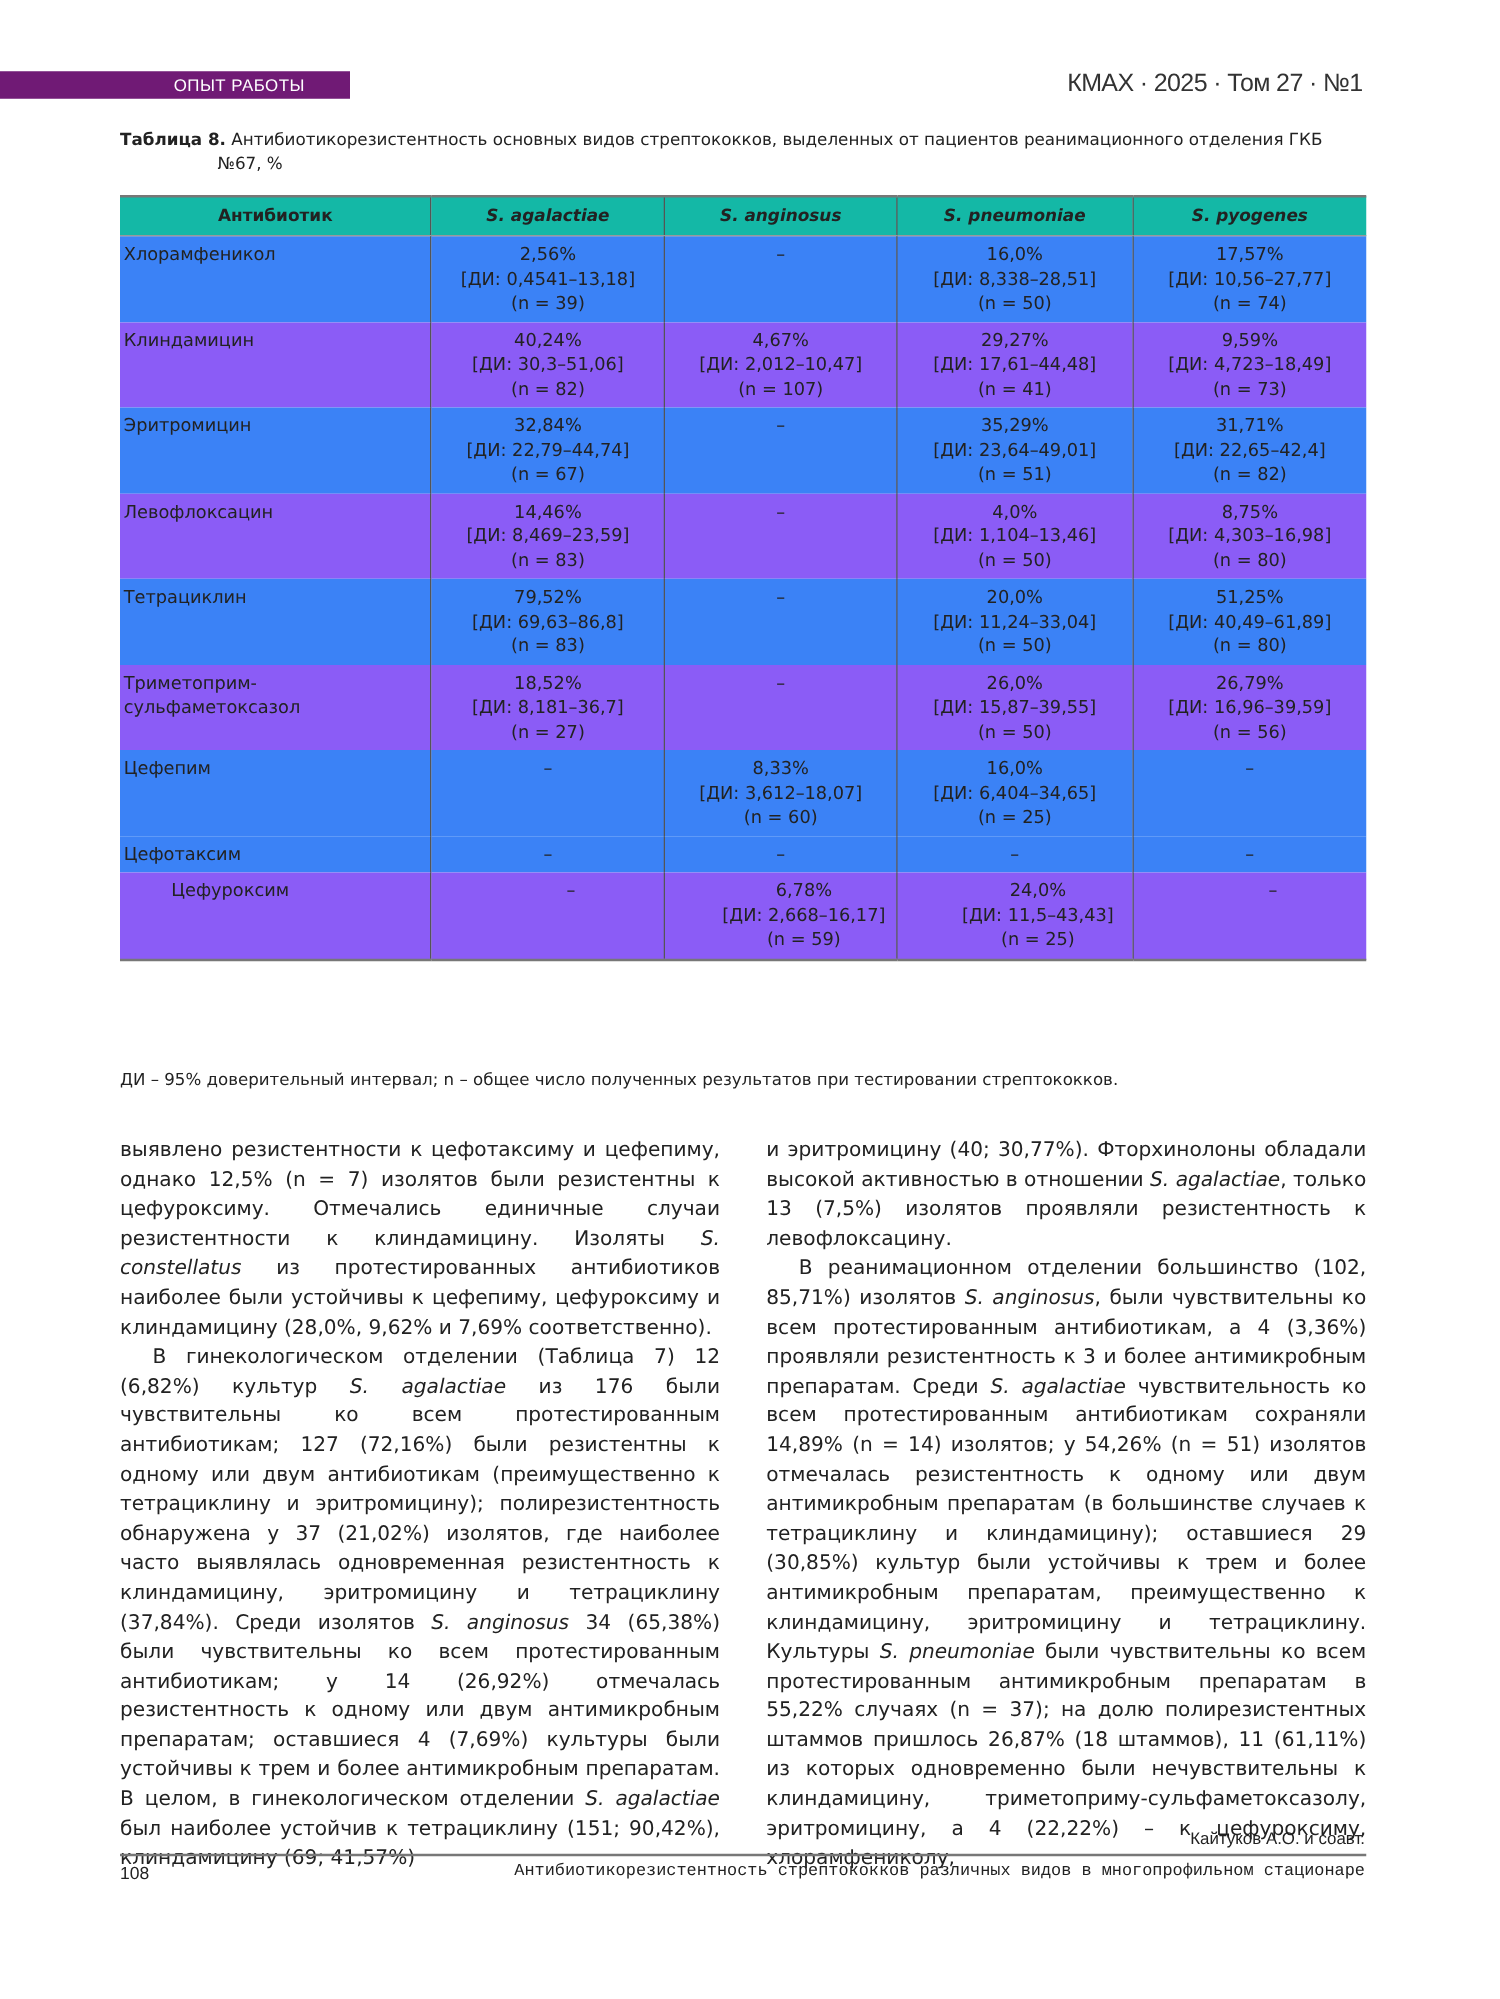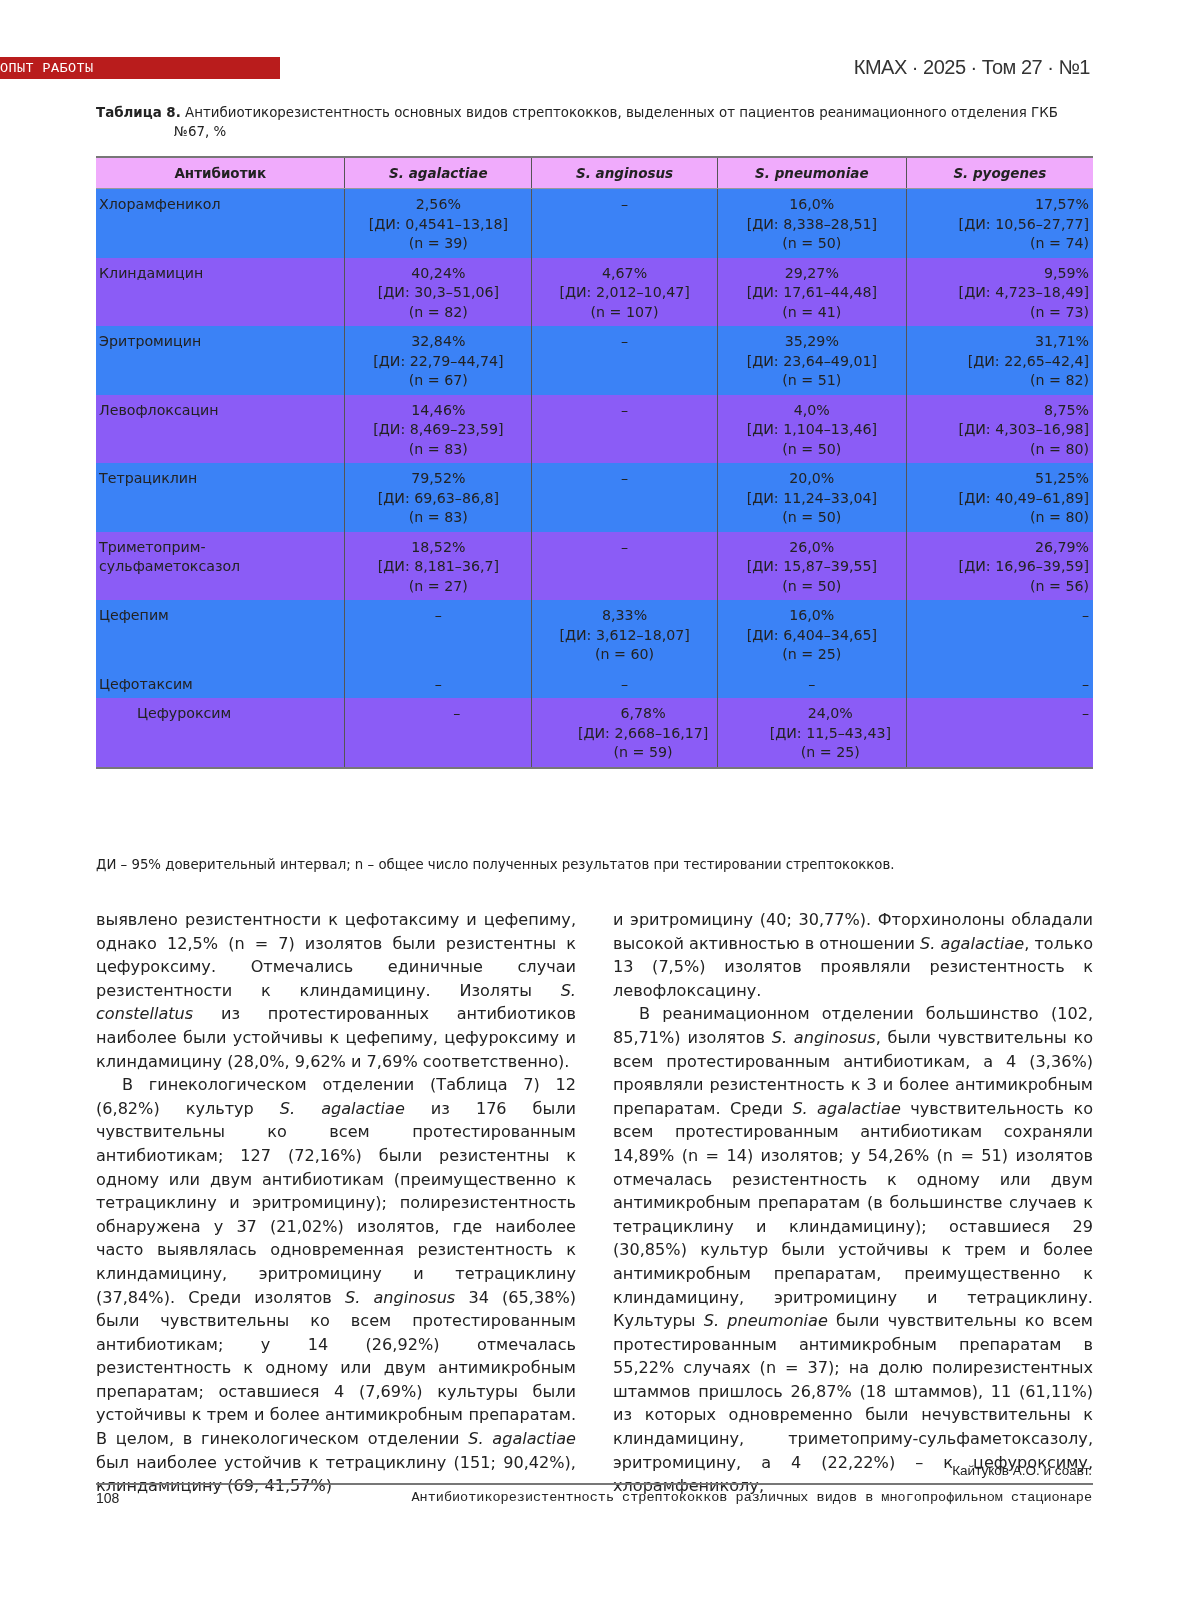--- a/index.html
+++ b/index.html
@@ -1,28 +1,28 @@
 <!DOCTYPE html>
 <html><head>
 <meta charset="utf-8">
 <style>
   html, body { margin: 0; padding: 0; background: #ffffff; }
   body { width: 1200px; height: 1599px; position: relative; font-family: "DejaVu Sans", sans-serif; color: #222; overflow: hidden; }
-  .section-tab { position: absolute; left: 0; top: 57px; width: 280px; height: 22px; background: #b91c1c; color: #fff; font-family: Liberation Mono, monospace; font-size: 13.5px; letter-spacing: 0.4px; display: flex; align-items: center; padding-right: 36px; box-sizing: border-box; }
+  .section-tab { position: absolute; left: 0; top: 57px; width: 280px; height: 22px; background: #701a75; color: #fff; font-family: Liberation Sans, sans-serif; font-size: 13.5px; letter-spacing: 0.4px; display: flex; align-items: center; justify-content: flex-end; padding-right: 36px; box-sizing: border-box; }
   .journal { position: absolute; right: 110px; top: 56px; font-family: "Liberation Sans", sans-serif; font-size: 20px; color: #333; letter-spacing: -0.5px; }
   .caption { position: absolute; left: 96px; top: 103px; width: 1000px; font-size: 13.4px; line-height: 19px; color: #222; }
   .caption b { font-weight: bold; margin-top: 32px; }
   .caption .cap-rest { }
   .caption .cap-line2 { display: block; padding-left: 78px; }
   table.res { position: absolute; left: 96px; top: 156px; width: 997px; border-collapse: collapse; font-size: 14px; color: #222; }
-  table.res th { background: #f0abfc; font-weight: bold; height: 28px; border-top: 2px solid #777; border-bottom: 1px solid #999; border-right: 1px solid #555; font-size: 13.5px; }
+  table.res th { background: #14b8a6; font-weight: bold; height: 28px; border-top: 2px solid #777; border-bottom: 1px solid #999; border-right: 1px solid #555; font-size: 13.5px; }
   table.res th:last-child { border-right: none; }
   table.res th.sp { font-style: italic; }
   table.res td { vertical-align: top; text-align: center; border-right: 1px solid #555; padding: 6px 4px 4px; line-height: 19.5px; font-size: 14.2px; }
-  table.res td:last-child { border-right: none; text-align: right; }
+  table.res td:last-child { border-right: none; }
   table.res td.ab { text-align: left; padding-left: 3px; }
   table.res tr.odd td { background: #3b82f6; }
   table.res tr.even td { background: #8b5cf6; }
   table.res tr:last-child td { border-bottom: 2px solid #777; padding-left: 41px; }
   .col1 { width: 248px; } .col2 { width: 186px; } .col3 { width: 185px; } .col4 { width: 188px; } .col5 { width: 186px; }
   .footnote { position: absolute; left: 96px; top: 857px; font-size: 13.3px; color: #222; }
   .col-text { position: absolute; top: 908px; width: 480px; font-size: 16.1px; line-height: 23.6px; color: #222; text-align: justify; }
   .col-left { left: 96px; }
   .col-right { left: 613px; }
   .col-text p { margin: 0; }

